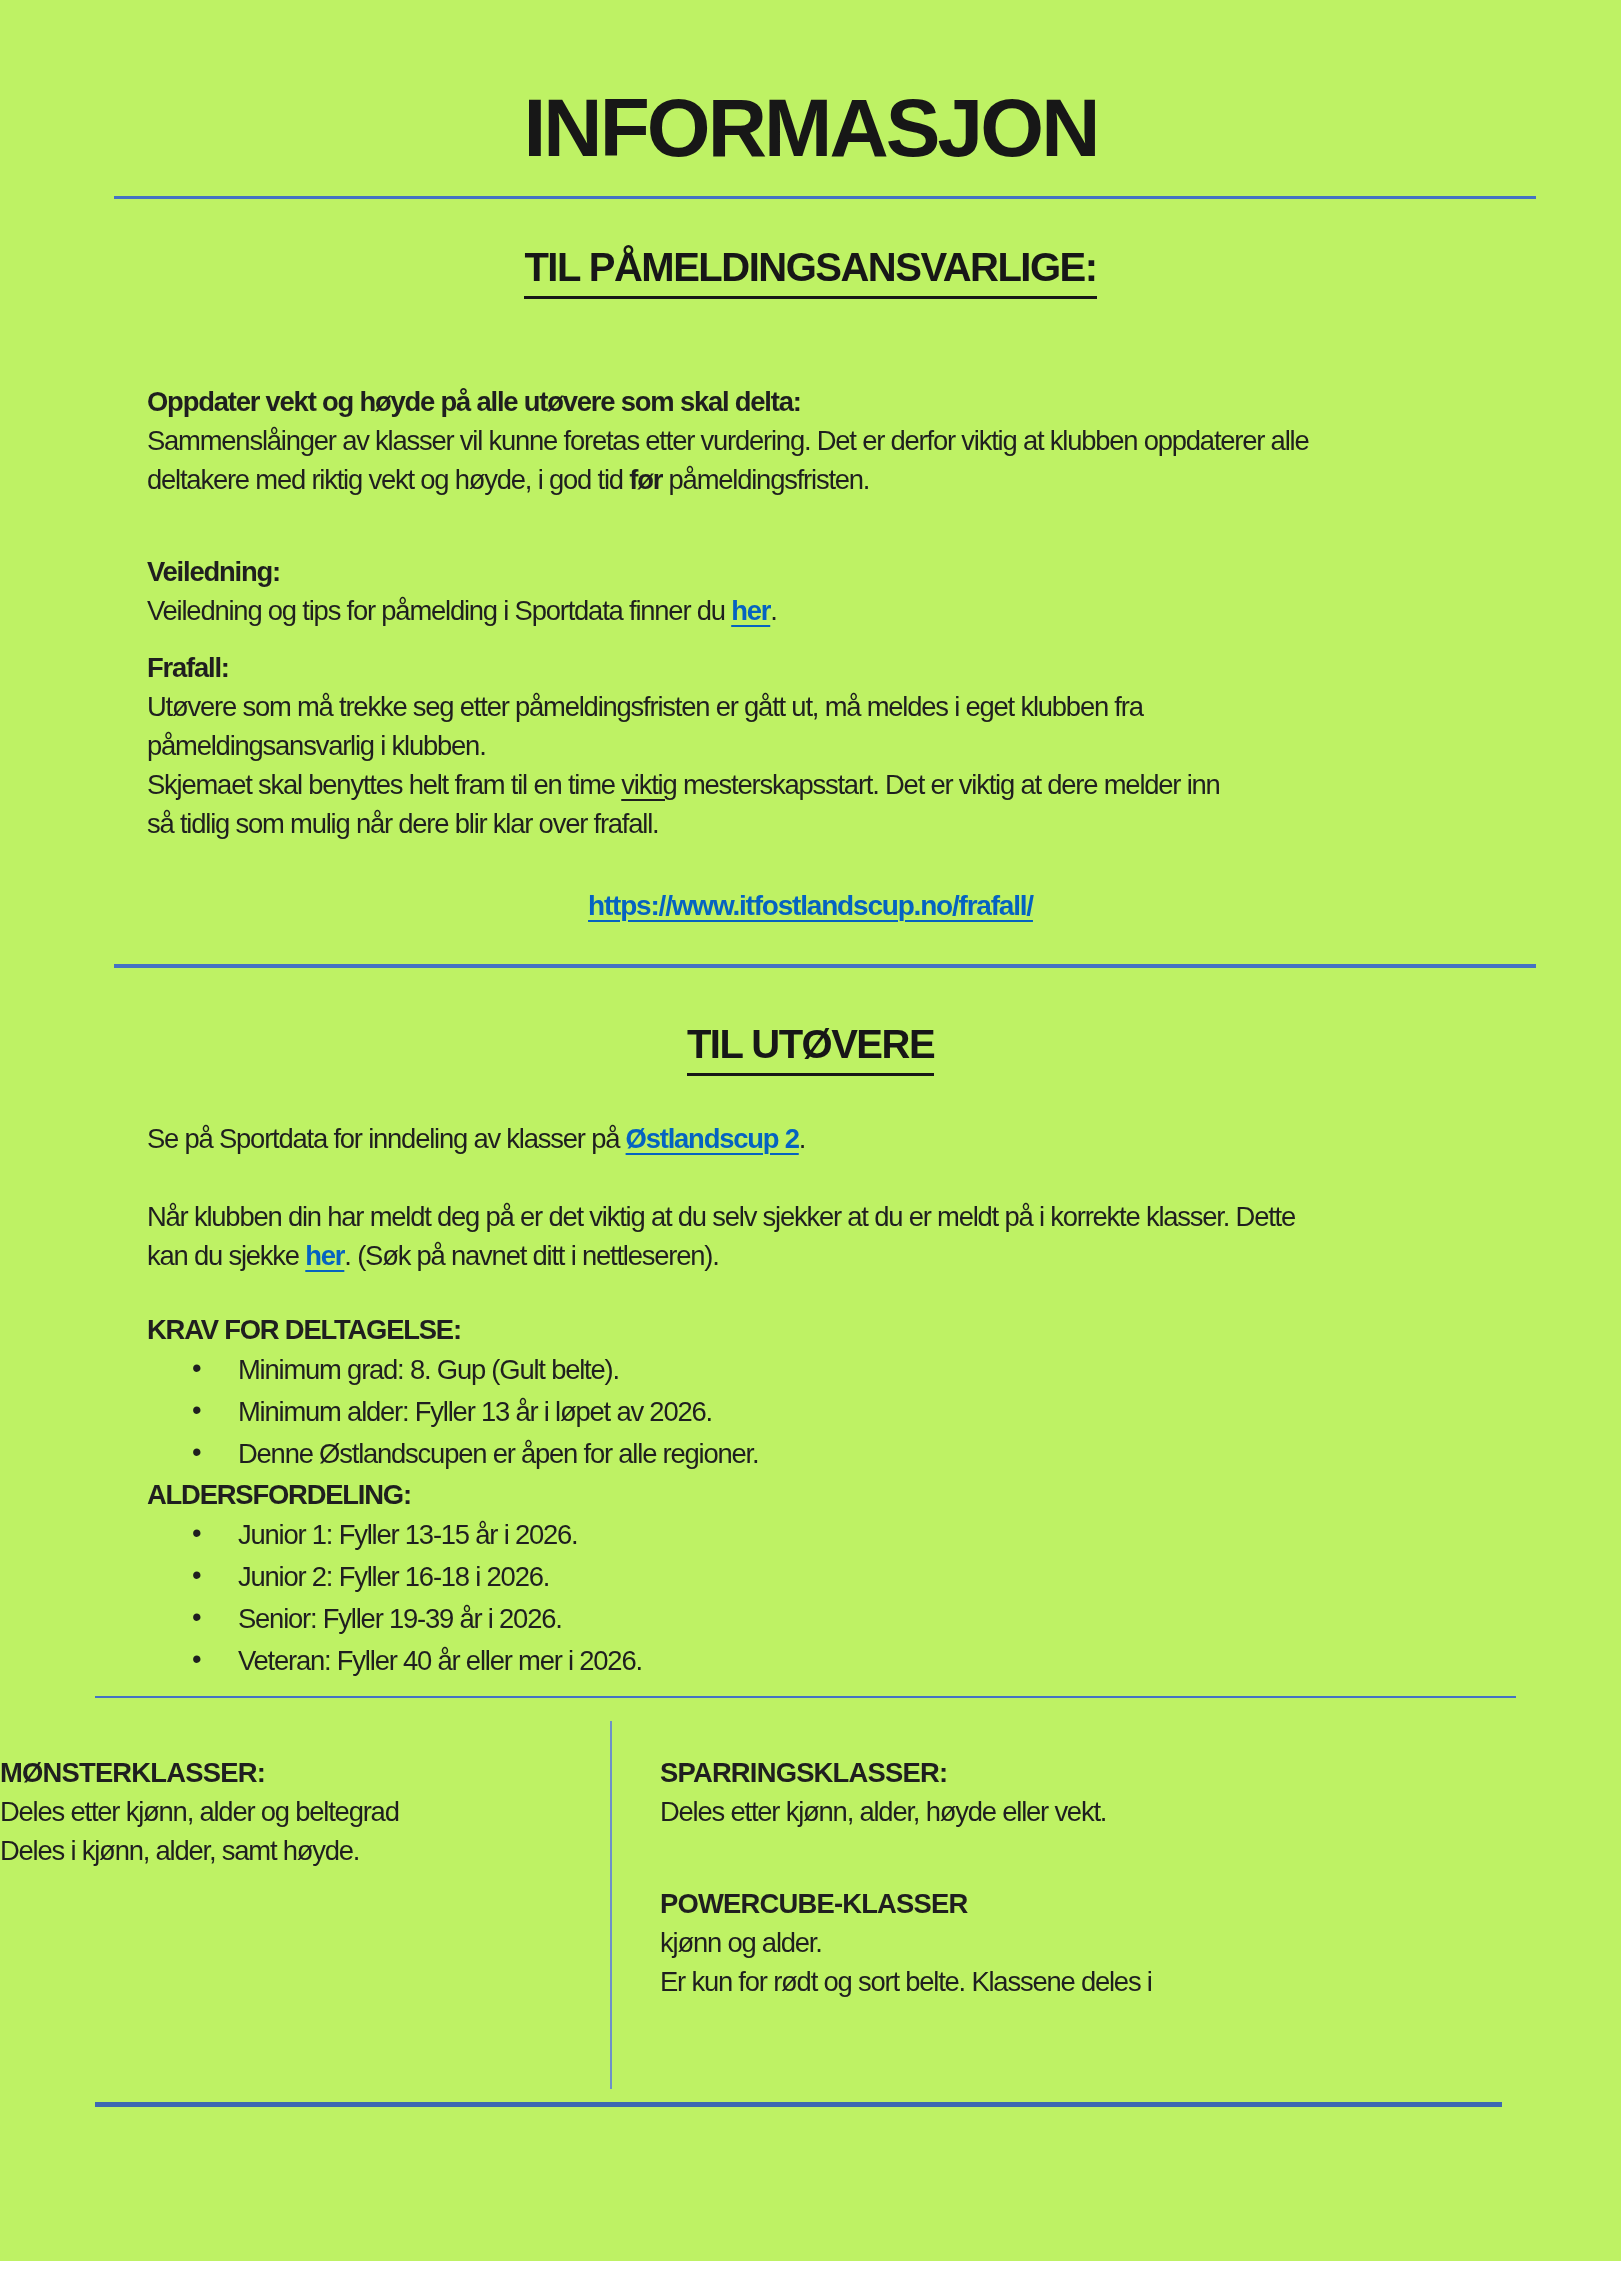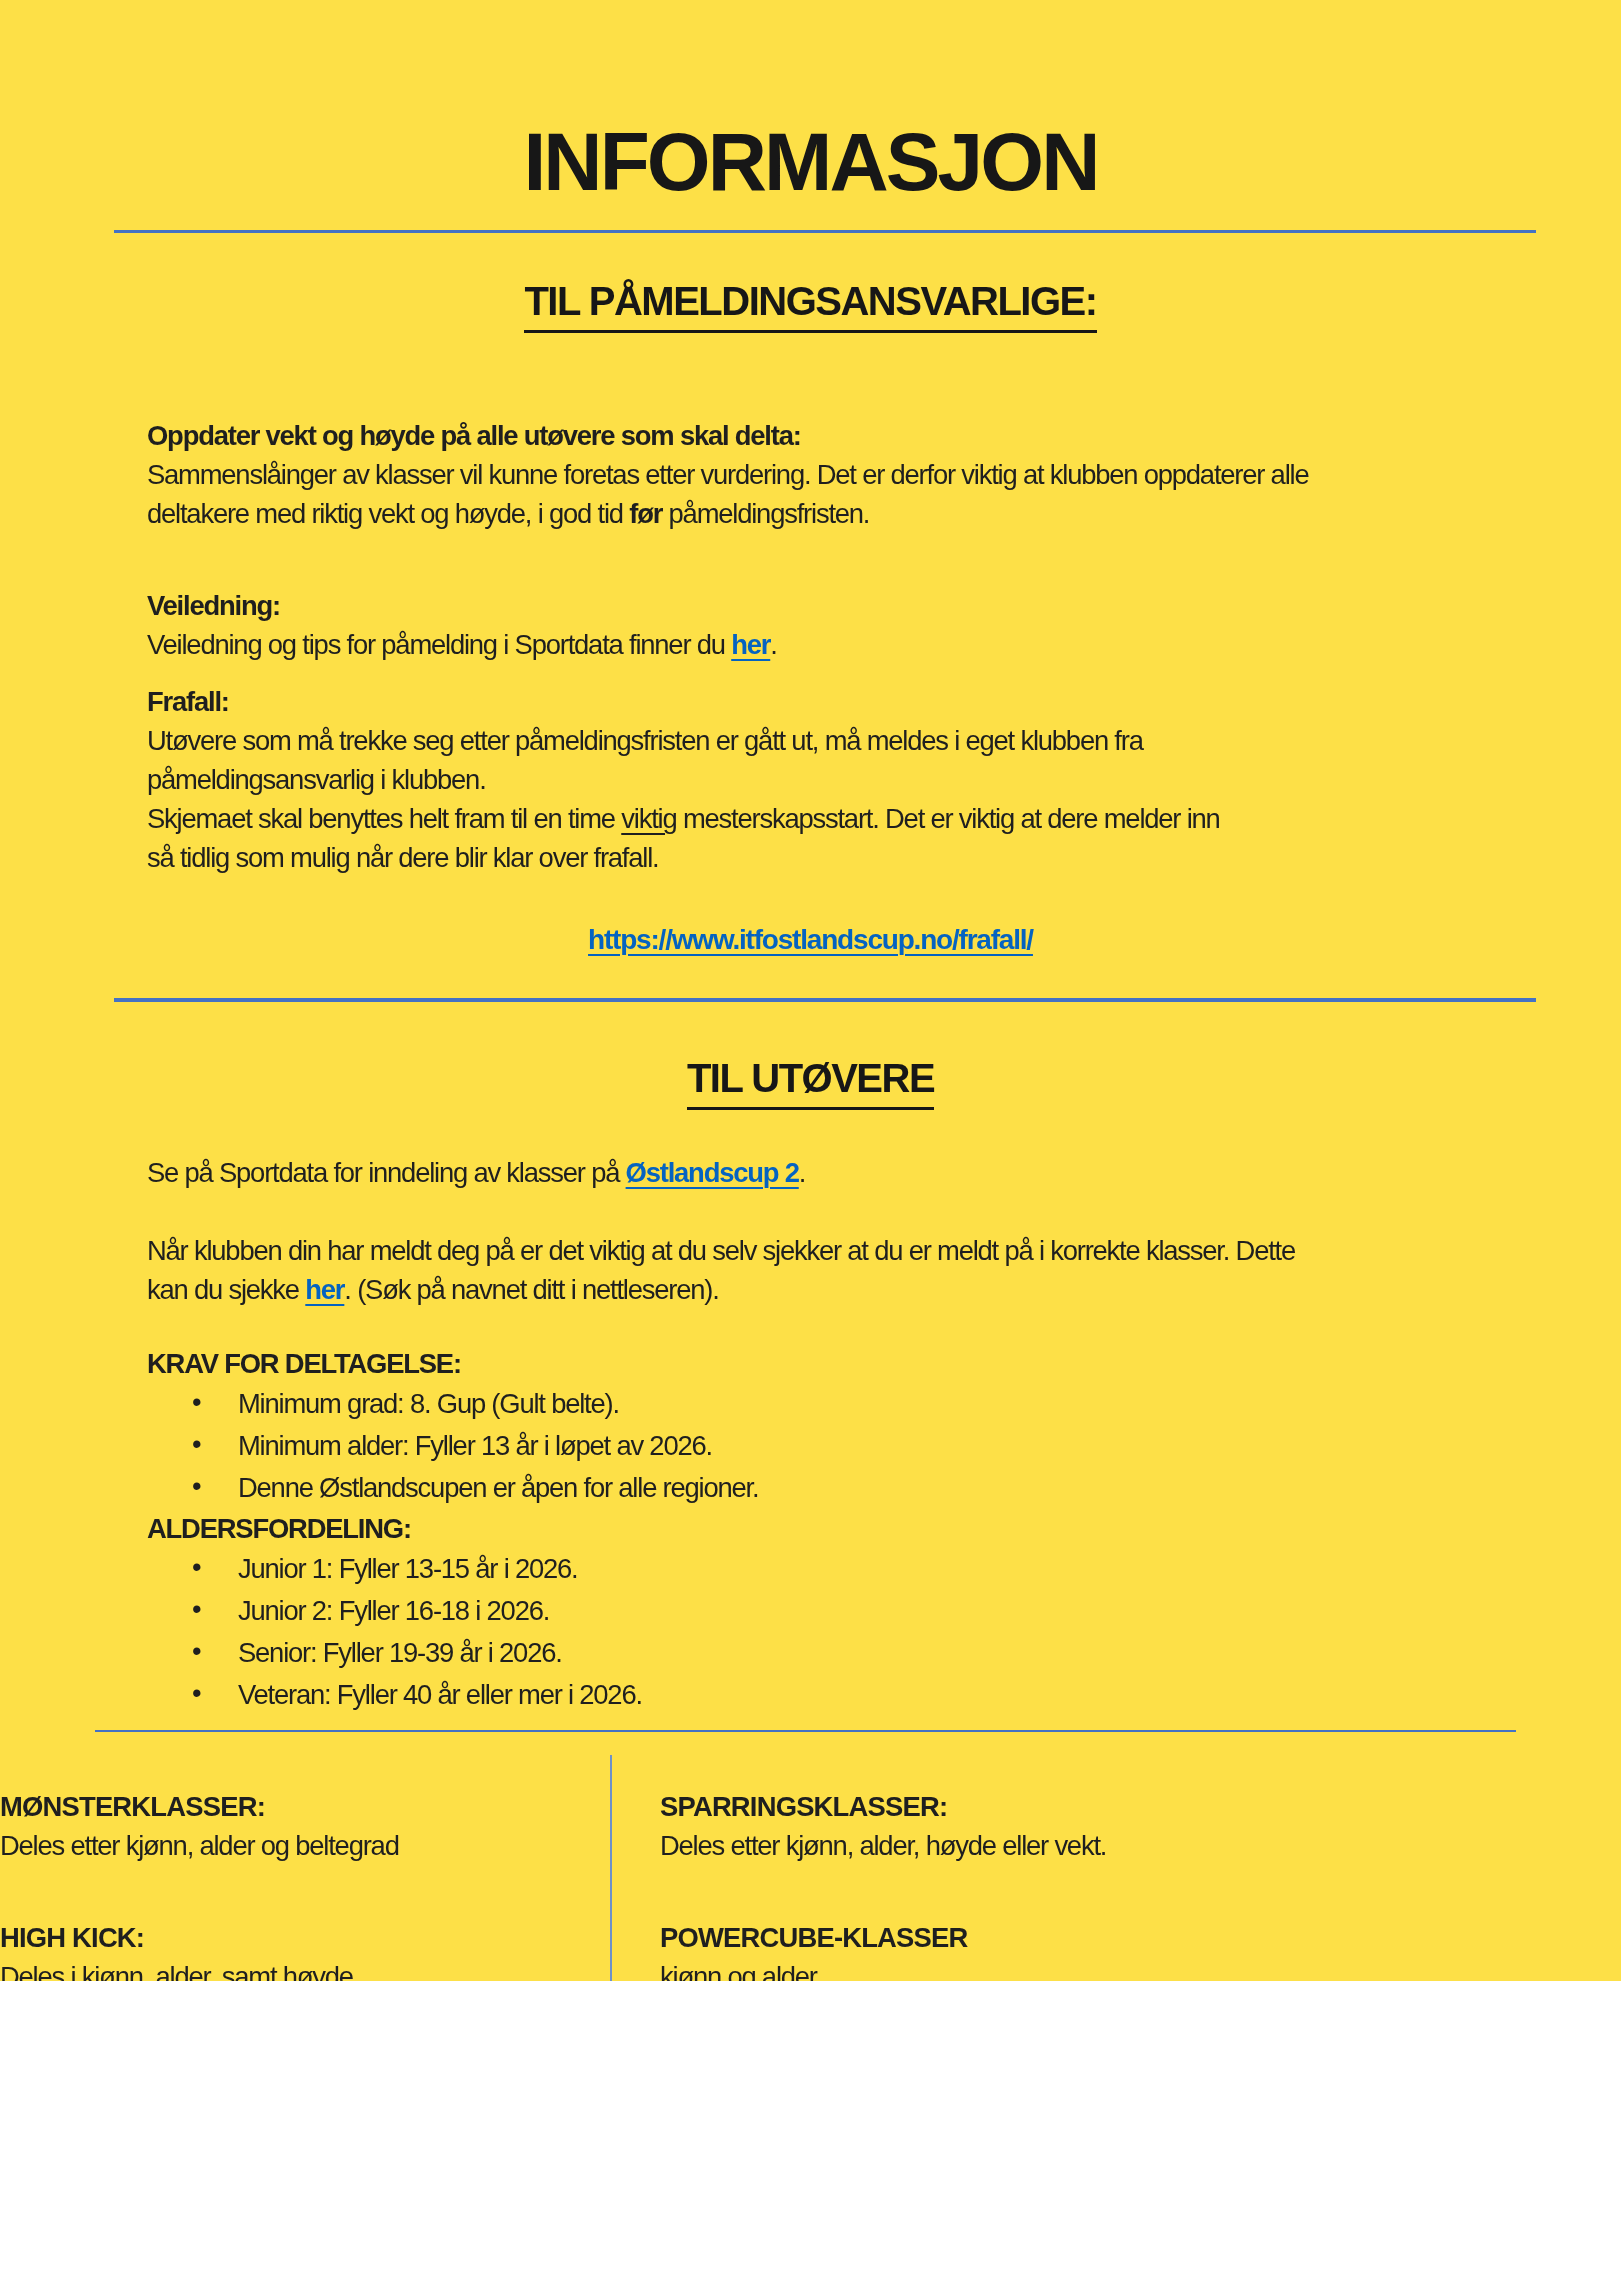--- a/index.html
+++ b/index.html
@@ -1,25 +1,25 @@
 <!DOCTYPE html>
 <html><head>
 <meta charset="utf-8">
 <style>
   html,body{margin:0;padding:0;background:#ffffff;}
   .page{
     position:relative;
     width:1621px;
-    height:1981px;
-    background:#fde047;
+    height:2261px;
+    background:#bef264;
     font-family:"Liberation Sans", sans-serif;
     color:#1f1f1f;
     overflow:hidden;
     box-sizing:border-box;
-    padding-top:118px;
+    padding-top:84px;
   }
   .doc-title{
     text-align:center;
     font-size:82px;
     font-weight:bold;
     letter-spacing:-2.9px;
     line-height:88px;
     color:#171717;
   }
   .rule{
@@ -191,21 +191,20 @@
     </div>
   </div>
 
   <div class="rule r3"></div>
 
   <div class="cols">
     <div class="col-divider"></div>
     <div class="col-left">
       <div class="col-head">MØNSTERKLASSER:</div>
       <div class="col-text">Deles etter kjønn, alder og beltegrad</div>
-      <div class="col-head col-gap">HIGH KICK:</div>
       <div class="col-text">Deles i kjønn, alder, samt høyde.</div>
     </div>
     <div class="col-right">
       <div class="col-head">SPARRINGSKLASSER:</div>
       <div class="col-text">Deles etter kjønn, alder, høyde eller vekt.</div>
       <div class="col-head col-gap">POWERCUBE-KLASSER</div>
       <div class="col-text">kjønn og alder.</div>
       <div class="col-text">Er kun for rødt og sort belte. Klassene deles i</div>
     </div>
   </div>

